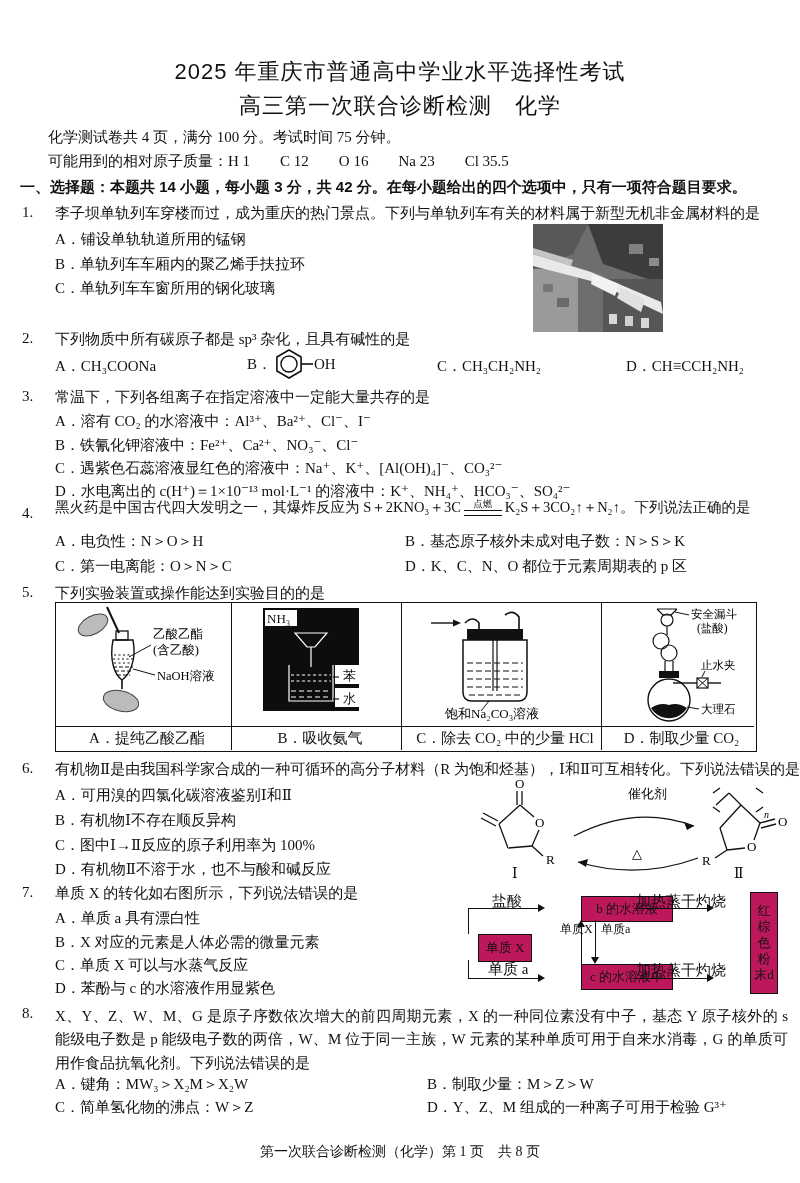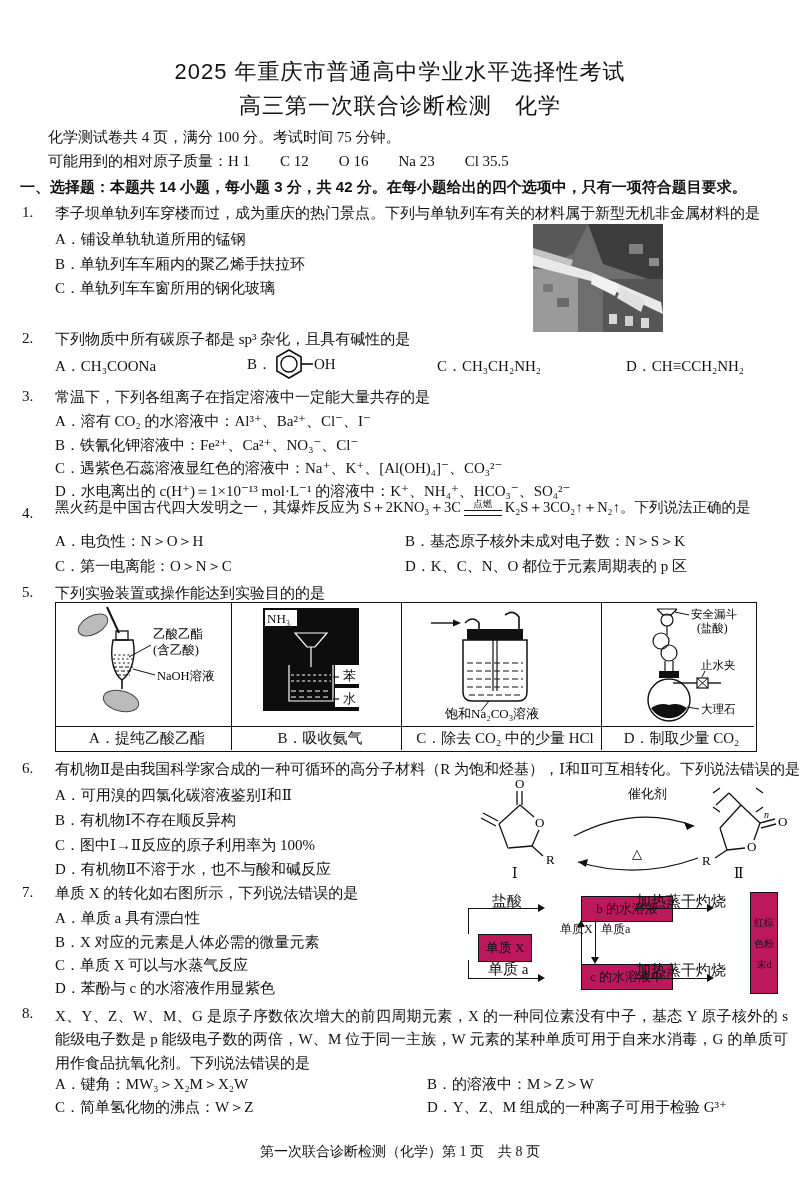--- a/index.html
+++ b/index.html
@@ -25,21 +25,21 @@
   .cell-label{display:flex;align-items:center;justify-content:center;font-size:15px;}
   
   .fc{position:absolute;left:440px;top:890px;width:305px;height:104px;font-size:13px;}
   .fc .box{position:absolute;border:1.2px solid #111;display:flex;align-items:center;justify-content:center;background:#be185d;margin-left:36px;}
   .fc .lbl{position:absolute;font-size:15px;white-space:nowrap;}
   .fc .hline{position:absolute;border-top:1.2px solid #111;height:0;}
   .fc .vline{position:absolute;border-left:1.2px solid #111;width:0;}
   .fc .ar-r{position:absolute;width:0;height:0;border-left:7px solid #111;border-top:4px solid transparent;border-bottom:4px solid transparent;}
   .fc .ar-u{position:absolute;width:0;height:0;border-bottom:7px solid #111;border-left:4px solid transparent;border-right:4px solid transparent;}
   .fc .ar-d{position:absolute;width:0;height:0;border-top:7px solid #111;border-left:4px solid transparent;border-right:4px solid transparent;}
-  .fc .vtext{word-break:break-all;text-align:center;line-height:21px;font-size:10px;}
+  .fc .vtext{word-break:break-all;text-align:center;line-height:16px;font-size:13px;}
   .bz{vertical-align:middle;margin:0 1px;}
   svg text{font-family:"Liberation Serif","DejaVu Serif",serif;}
   .footer{left:0;width:800px;text-align:center;font-size:14px;}
 </style>
 </head>
 <body>
 
 <div class="page">
 
   <div class="abs ttl" style="top:57px">2025 年重庆市普通高中学业水平选择性考试</div>
@@ -283,19 +283,19 @@
     <div class="ar-r" style="left:267px;top:14px"></div>
     <div class="lbl" style="left:196px;top:2px">加热蒸干灼烧</div>
     <div class="hline" style="left:195px;top:88px;width:73px"></div>
     <div class="ar-r" style="left:267px;top:84px"></div>
     <div class="lbl" style="left:196px;top:71px">加热蒸干灼烧</div>
   </div>
 
   <div class="abs qnum" style="top:1005px">8.</div>
   <div class="abs" style="left:55px;top:1005px;width:733px;white-space:normal;line-height:23.4px;text-align:justify">X、Y、Z、W、M、G 是原子序数依次增大的前四周期元素，X 的一种同位素没有中子，基态 Y 原子核外的 s 能级电子数是 p 能级电子数的两倍，W、M 位于同一主族，W 元素的某种单质可用于自来水消毒，G 的单质可用作食品抗氧化剂。下列说法错误的是</div>
   <div class="abs opt" style="top:1075px">A．键角：MW₃＞X₂M＞X₂W</div>
-  <div class="abs" style="left:427px;top:1075px">B．的溶液中：M＞Z＞W</div>
+  <div class="abs" style="left:427px;top:1075px">B．制取少量：M＞Z＞W</div>
   <div class="abs opt" style="top:1098px">C．简单氢化物的沸点：W＞Z</div>
   <div class="abs" style="left:427px;top:1098px">D．Y、Z、M 组成的一种离子可用于检验 G³⁺</div>
 
   <div class="abs footer" style="top:1143px">第一次联合诊断检测（化学）第 1 页　共 8 页</div>
 
 </div>
 
 </body></html>

